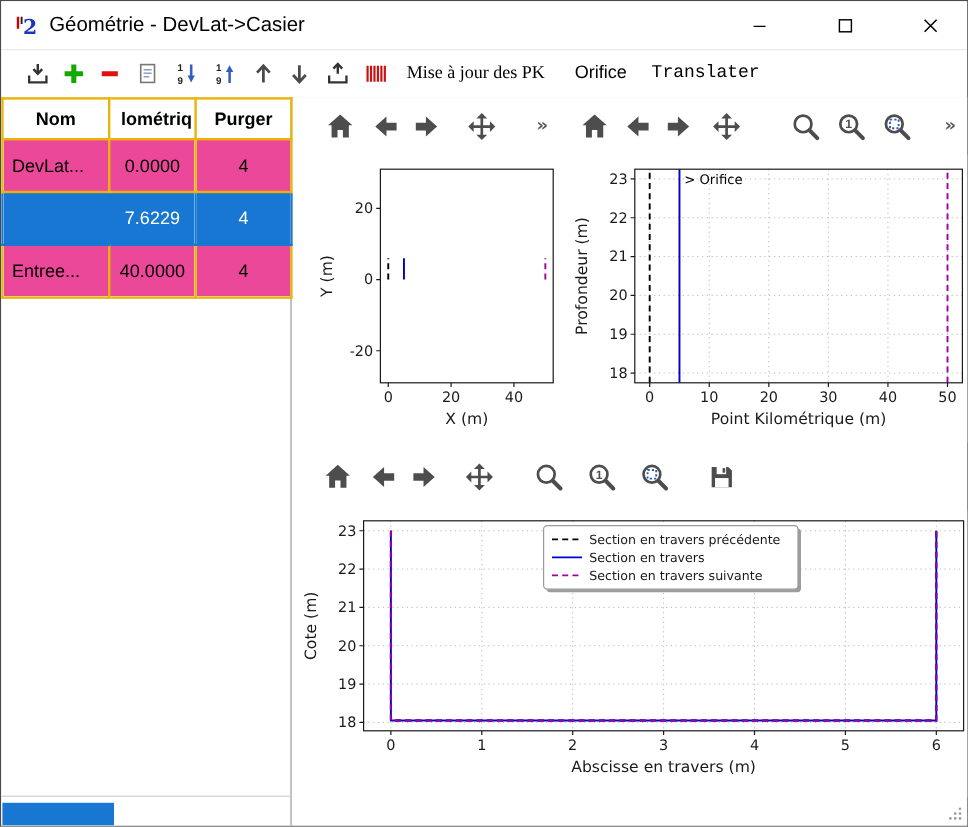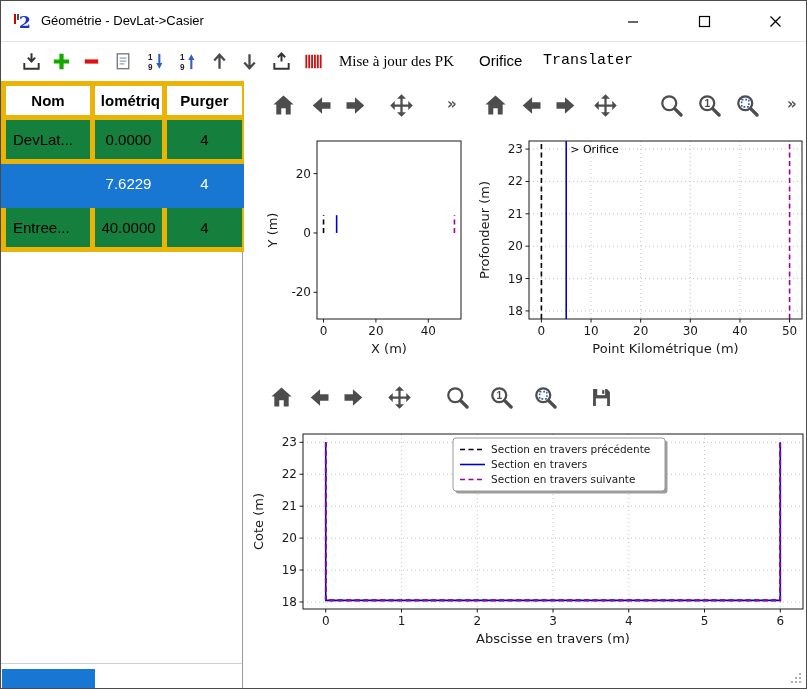--- a/index.html
+++ b/index.html
@@ -4,33 +4,33 @@
 <style>
   html,body{margin:0;padding:0;background:#f0f0f0;}
   .window{
     position:relative;width:807px;height:689px;box-sizing:border-box;
     background:#fff;border:1px solid #4a4a4a;overflow:hidden;
     font-family:"Liberation Sans",sans-serif;color:#000;
   }
   
   .titlebar{position:absolute;left:0;top:0;width:100%;height:40px;background:#fff;border-bottom:1px solid #e3e3e3;}
   .app-icon{position:absolute;left:10px;top:9px;width:22px;height:22px;}
-  .title{position:absolute;left:40px;top:0;height:40px;line-height:40px;font-size:13px;}
+  .title{position:absolute;left:40px;top:0;height:40px;line-height:40px;font-size:17px;}
   .winbtn{position:absolute;top:0;width:46px;height:40px;background:transparent;border:none;display:flex;align-items:center;justify-content:center;padding:0;cursor:default;}
   
   .toolbar{position:absolute;left:0;top:41px;width:100%;height:39px;background:#fff;border-bottom:1px solid #d6d6d6;}
   .tbtn{position:absolute;top:4px;width:28px;height:30px;background:transparent;border:none;padding:0;display:flex;align-items:center;justify-content:center;}
   .ttext{position:absolute;top:0;height:38px;line-height:38px;background:transparent;border:none;padding:0 8px;font-size:15px;font-family:inherit;color:#000;}
   
   .left-panel{position:absolute;left:0;top:80px;width:242px;height:609px;background:#fff;border-right:1px solid #9c9c9c;box-sizing:border-box;}
   table.geom{border-collapse:collapse;table-layout:fixed;width:241px;font-size:15px;}
-  table.geom th,table.geom td{border:5px solid #eab308;overflow:hidden;white-space:nowrap;box-sizing:border-box;margin-left:36px;}
+  table.geom th,table.geom td{border:2px solid #eab308;overflow:hidden;white-space:nowrap;box-sizing:border-box;margin-left:36px;}
   table.geom th{height:34px;font-size:15px;font-weight:bold;text-align:center;padding:0 2px;background:#fff;}
   table.geom th.clip{text-align:right;padding-left:1px;}
-  table.geom td{height:44px;text-align:center;background:#15803d;}
+  table.geom td{height:44px;text-align:center;background:#ec4899;}
   table.geom td.name{text-align:left;padding-left:7px;}
   table.geom tr.selected td{background:#1777d2;color:#fff;border-color:#1777d2;}
   .table-sep{position:absolute;left:0;top:582px;width:241px;height:0;border-top:1px solid #cfcfcf;}
   .bottom-strip{position:absolute;left:1px;bottom:2px;width:93px;height:19px;background:#1777d2;}
   
   .plots{position:absolute;left:243px;top:80px;width:564px;height:609px;background:#fff;}
   .navbtn{position:absolute;width:36px;height:36px;background:transparent;border:none;padding:0;display:flex;align-items:center;justify-content:center;}
   .chev{position:absolute;font-size:15px;font-weight:bold;color:#555;background:transparent;border:none;padding:0;font-family:"DejaVu Sans",sans-serif;}
   svg.chart{position:absolute;background:#fff;}
   svg.chart text{font-family:"DejaVu Sans",sans-serif;}

